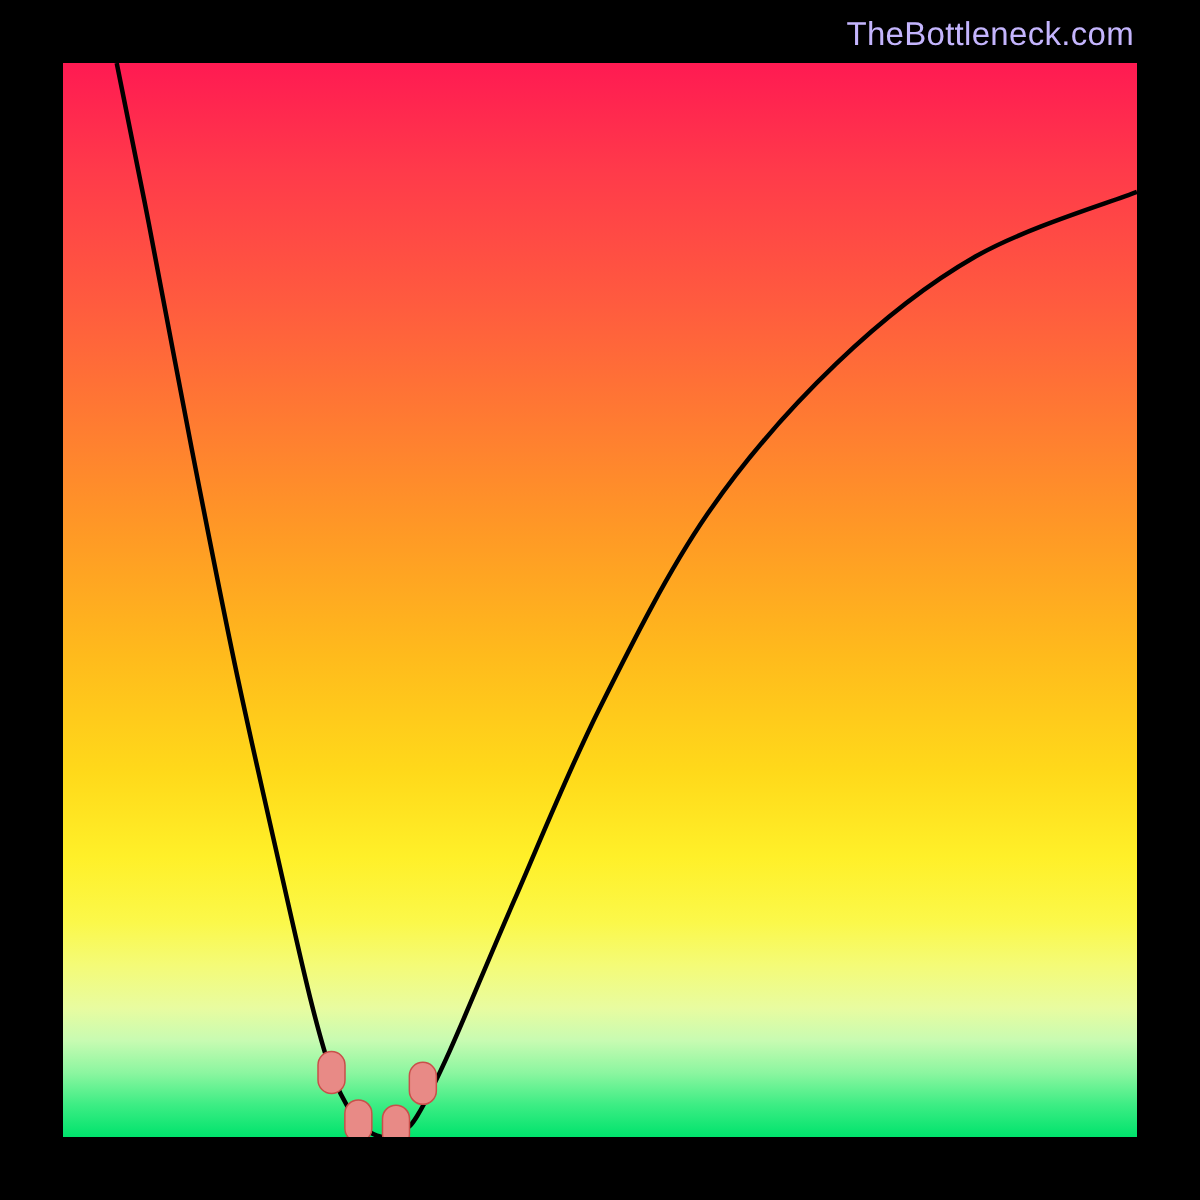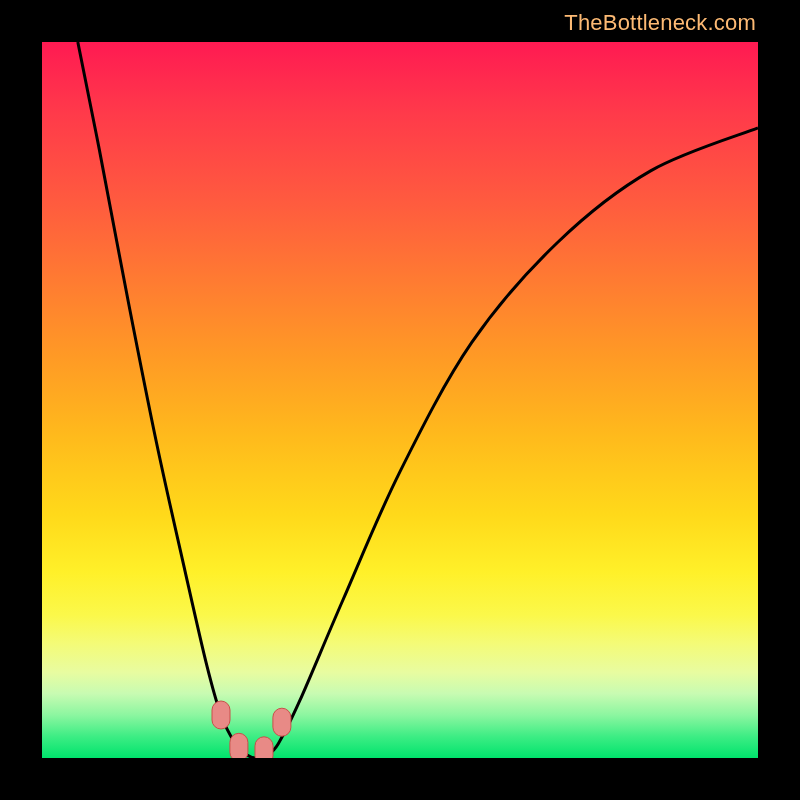--- a/index.html
+++ b/index.html
@@ -39,21 +39,21 @@
       #c8fbb2 91%,
       #8cf6a0 94%,
       #3ded84 97%,
       #00e36c 100%
     );
   }
   .attribution {
     position: absolute;
     top: 10px;
     right: 44px;
-    color: #fdba74;
+    color: #c4b5fd;
     font-family: Arial, Helvetica, sans-serif;
     font-size: 22px;
     font-weight: 500;
     letter-spacing: 0.2px;
   }
   svg.overlay {
     position: absolute;
     top: 0;
     left: 0;
   }

